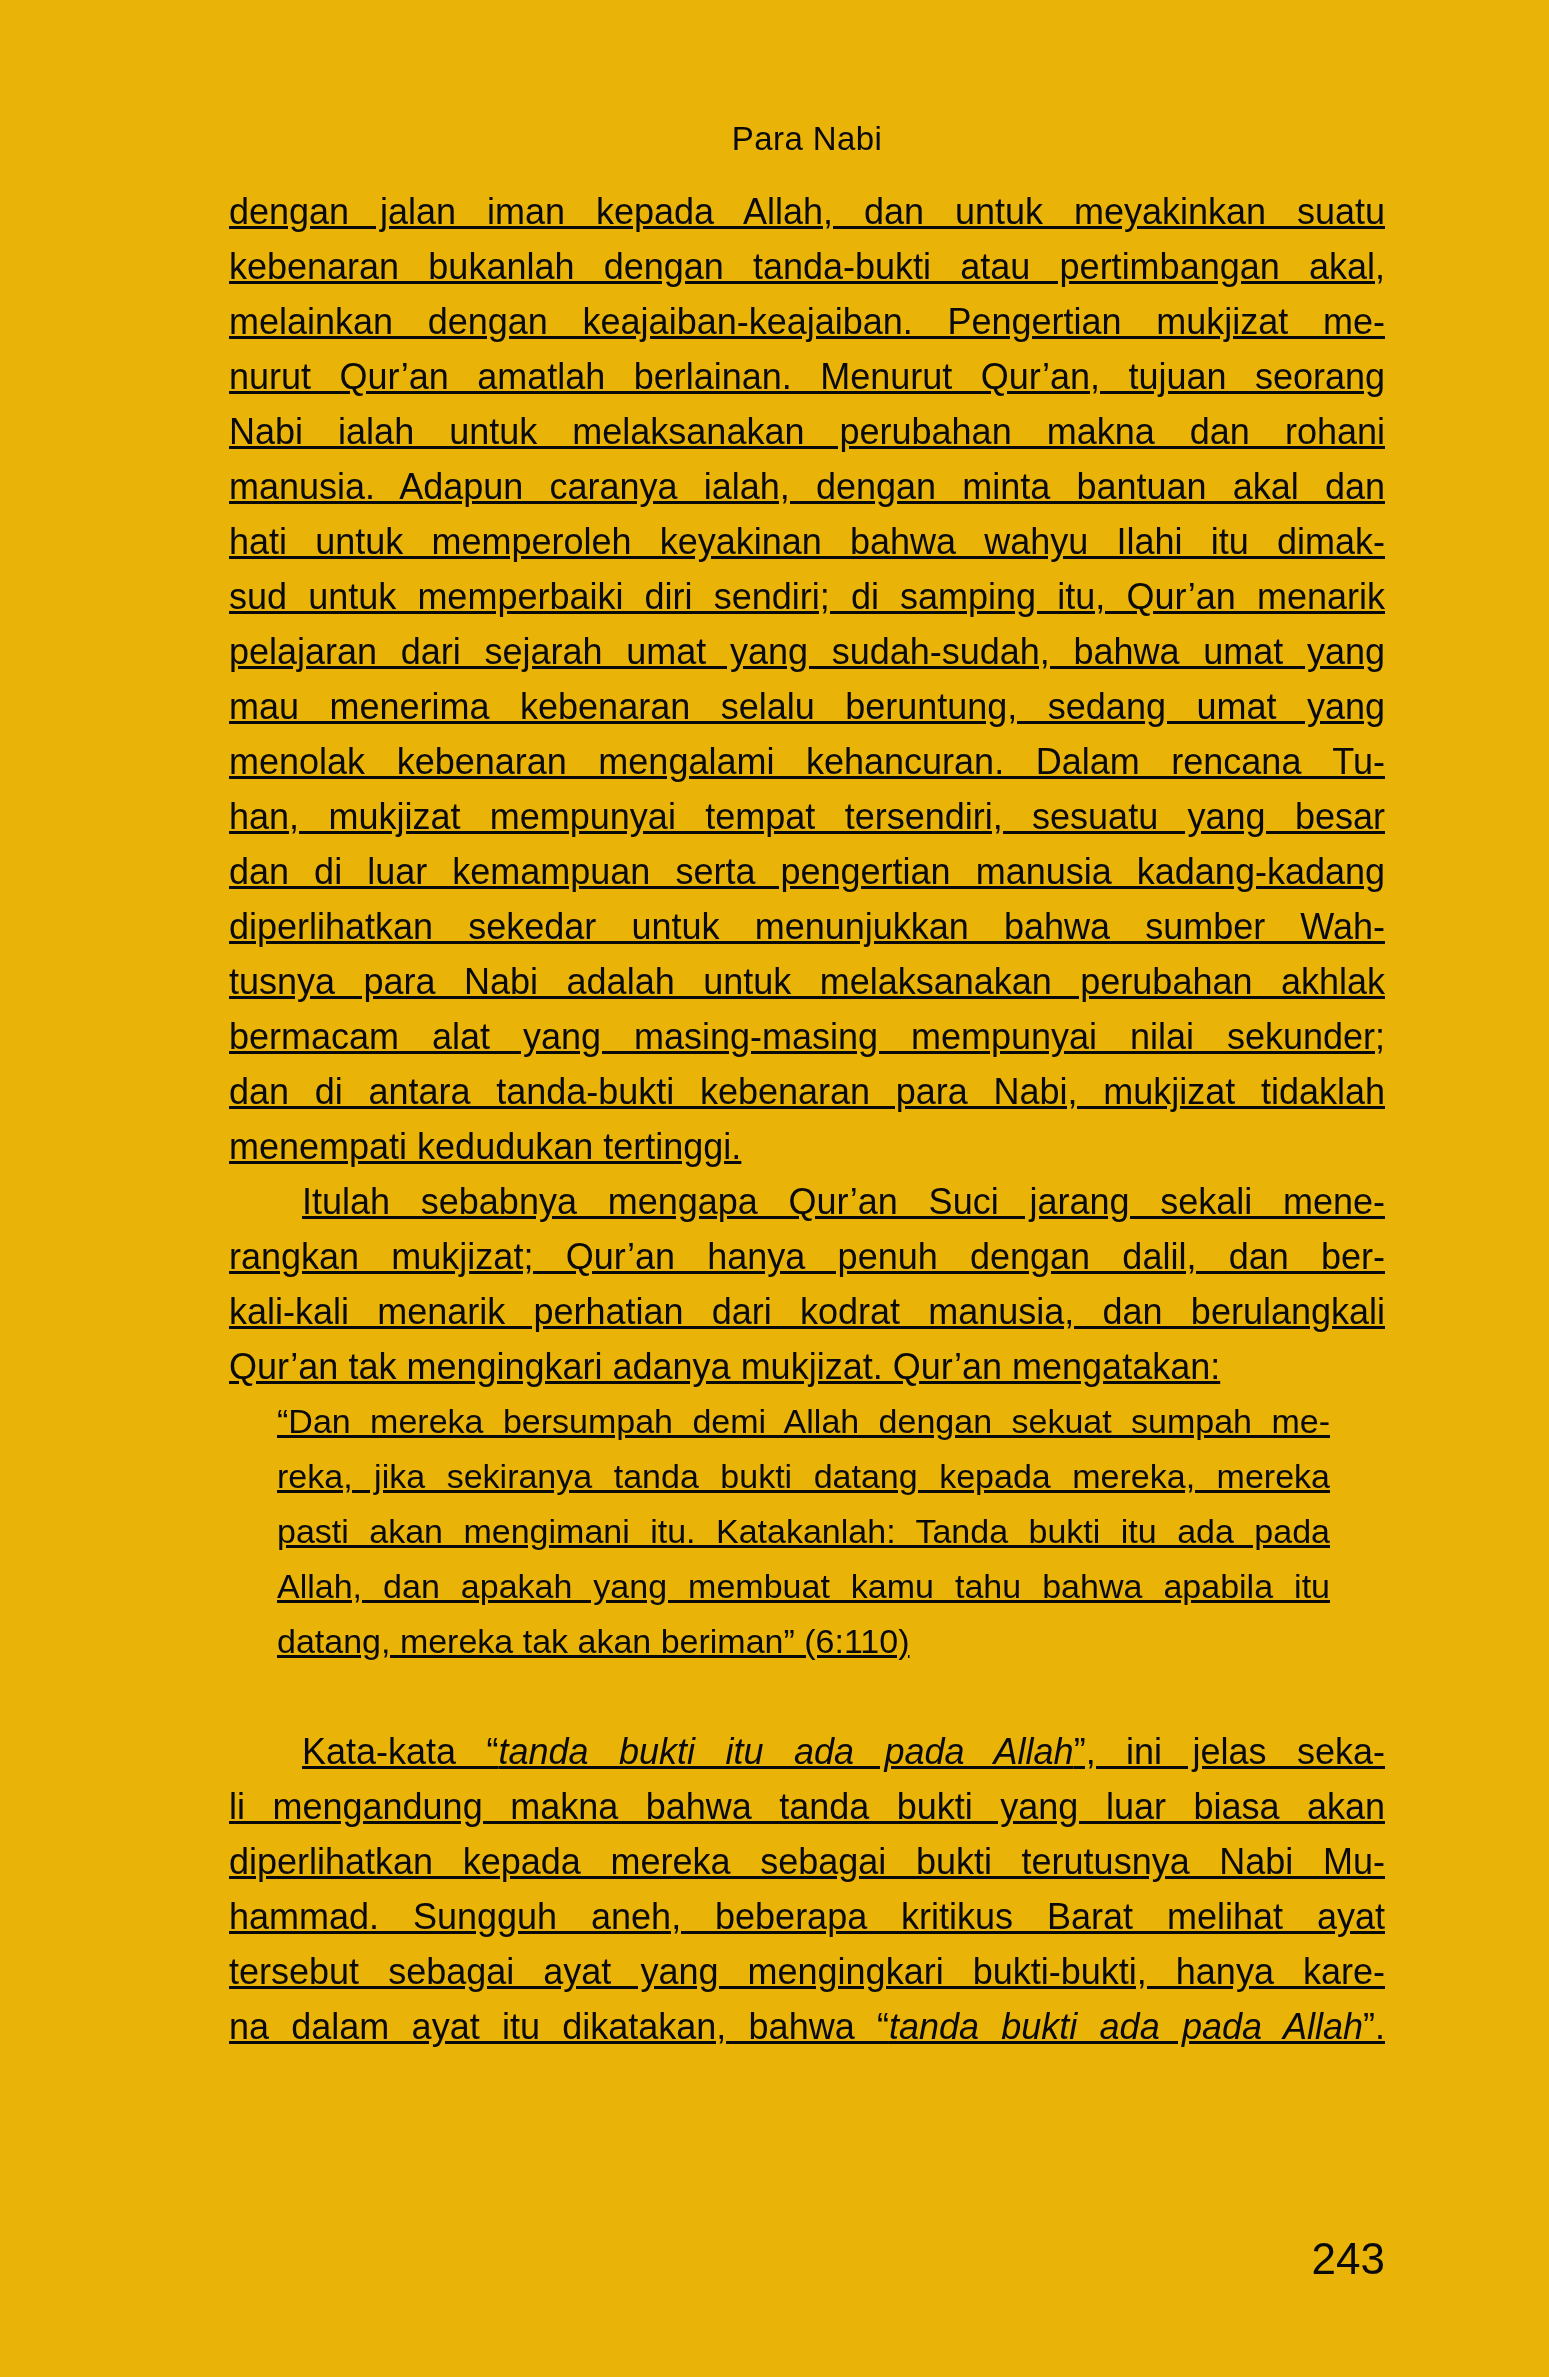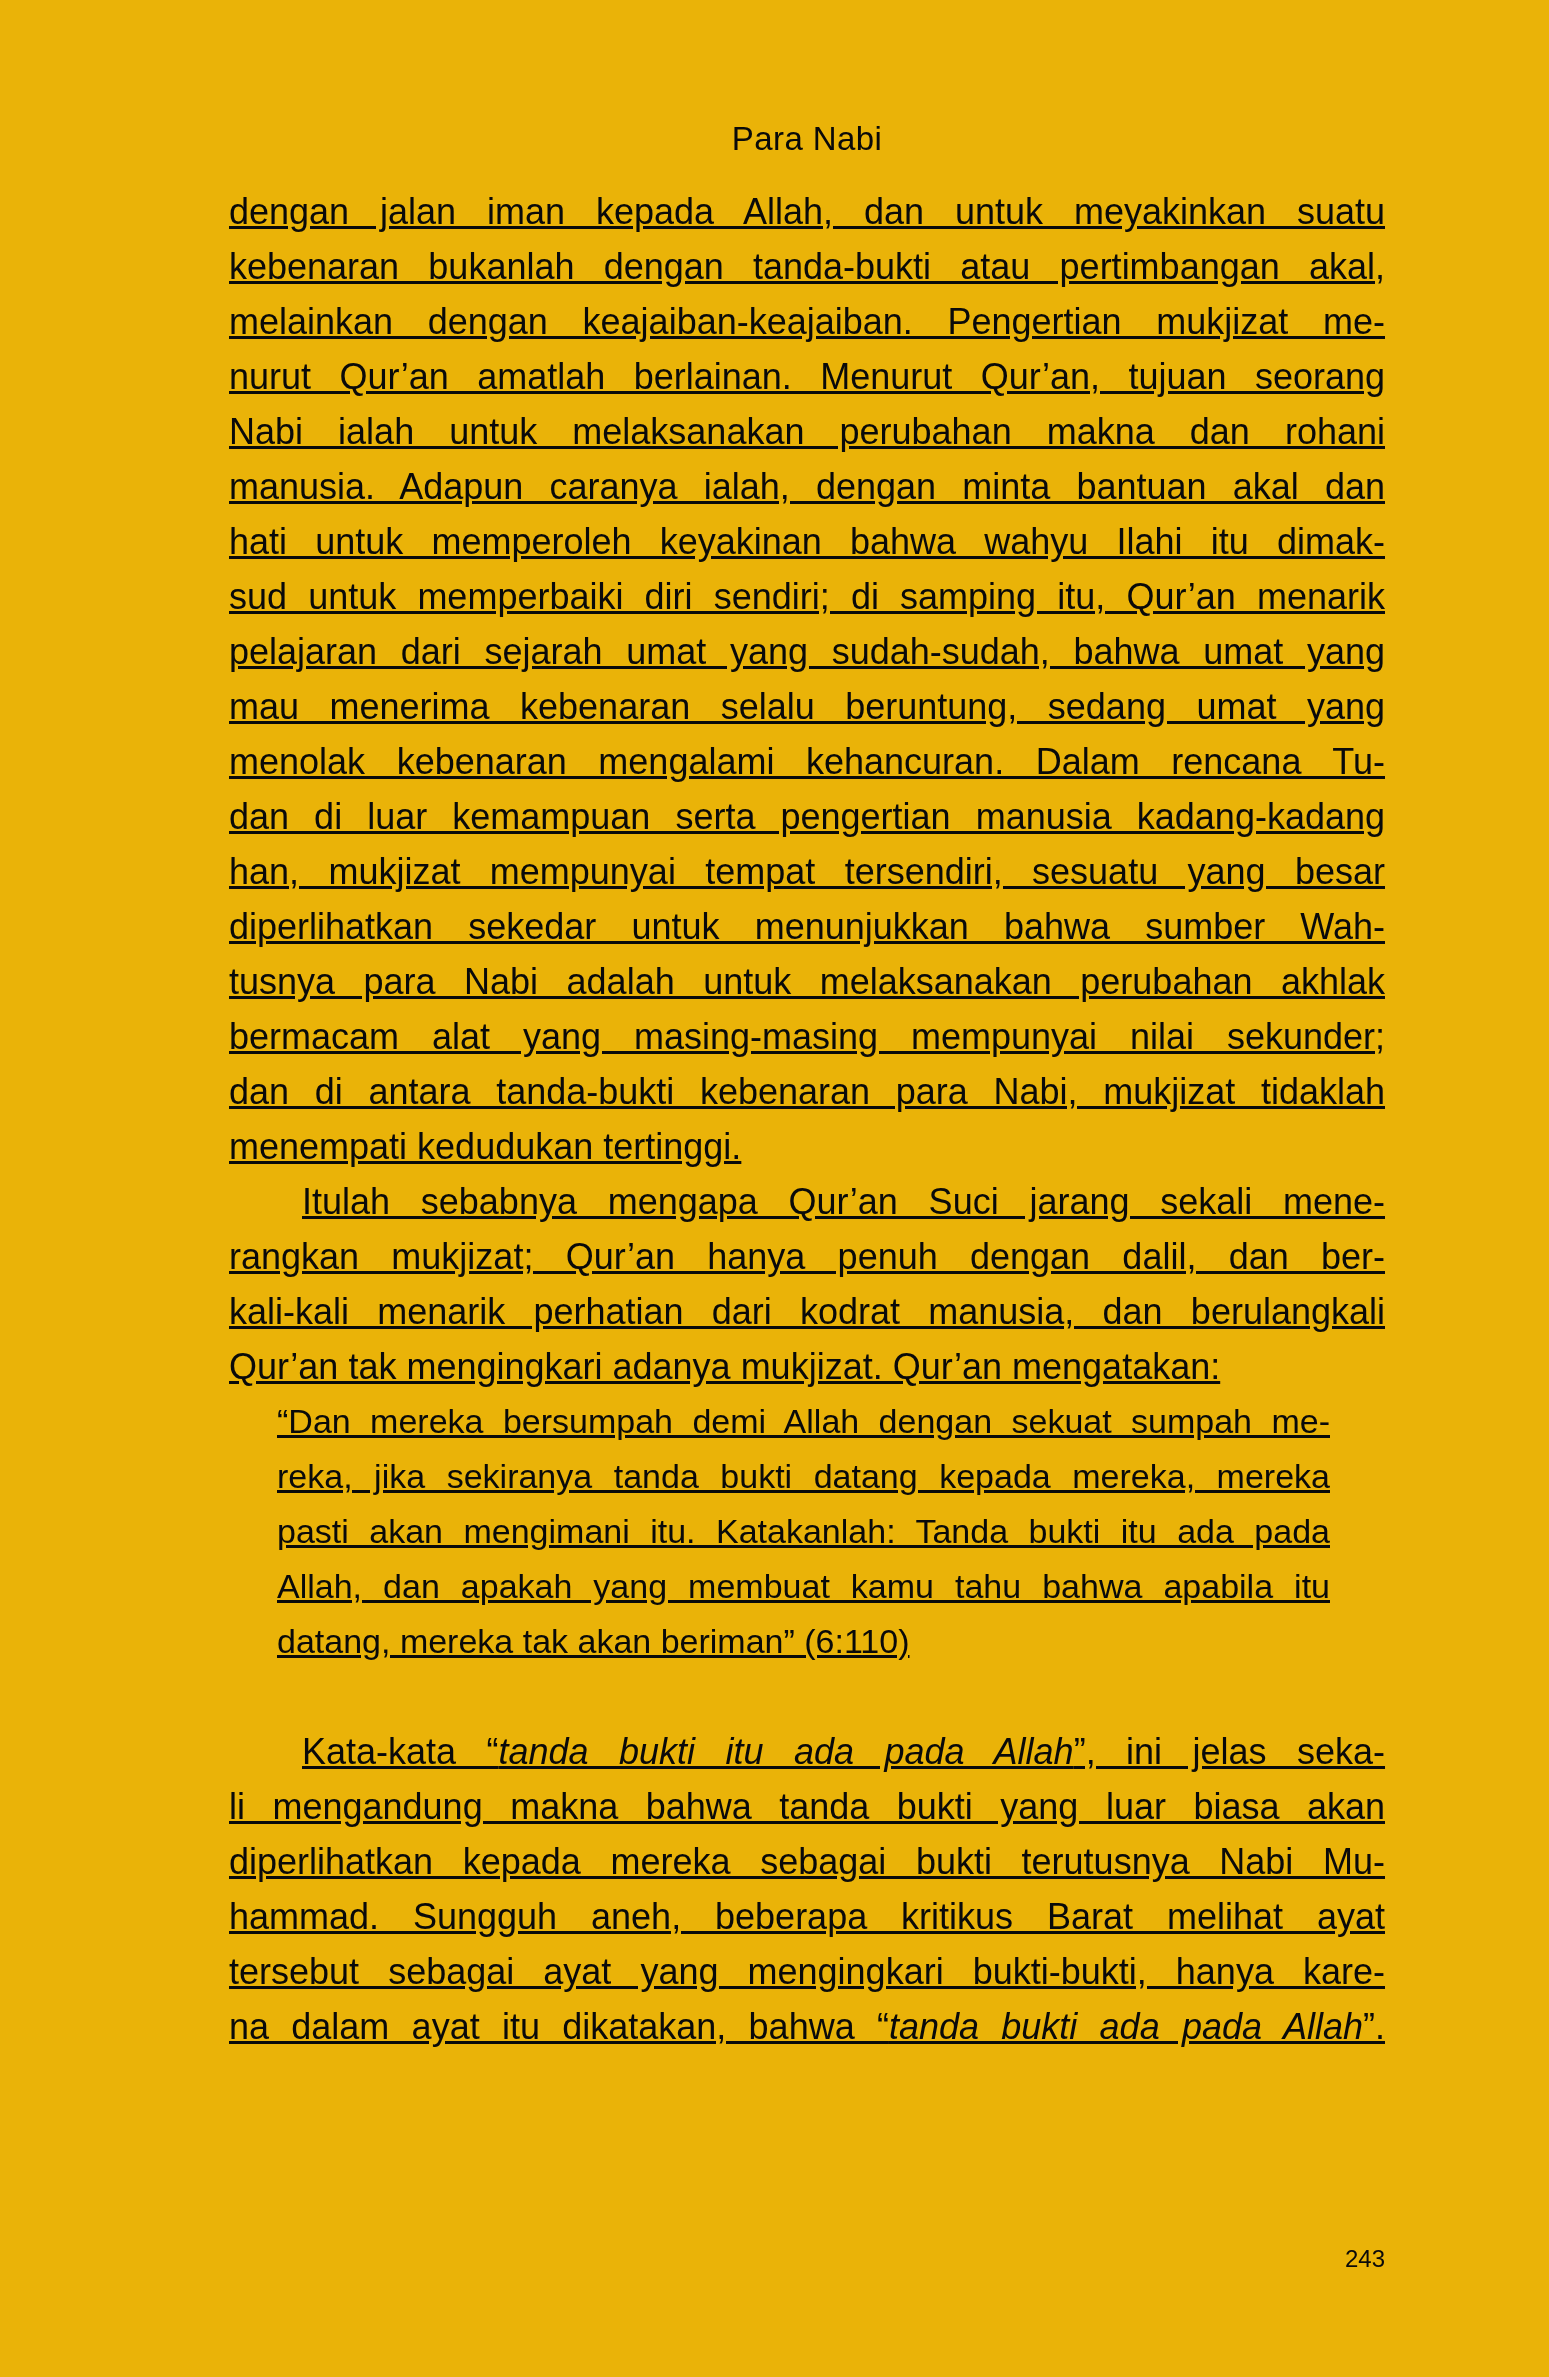--- a/index.html
+++ b/index.html
@@ -49,21 +49,21 @@
   }
   .line.last { text-align-last: left; }
   .line.indent { padding-left: 73px; }
   .em { font-style: italic; }
   .page-number {
     position: absolute;
     top: 2239px;
     left: 229px;
     width: 1156px;
     text-align: right;
-    font-size: 24px;
+    font-size: 44px;
     line-height: 39px;
   }
 </style>
 </head>
 <body>
 
 <div class="page">
   <div class="running-head">Para Nabi</div>
 
   <div class="text-block">
@@ -72,22 +72,22 @@
         <div class="line"><span>kebenaran bukanlah dengan tanda-bukti atau pertimbangan akal,</span></div>
         <div class="line"><span>melainkan dengan keajaiban-keajaiban. Pengertian mukjizat me-</span></div>
         <div class="line"><span>nurut Qur’an amatlah berlainan. Menurut Qur’an, tujuan seorang</span></div>
         <div class="line"><span>Nabi ialah untuk melaksanakan perubahan makna dan rohani</span></div>
         <div class="line"><span>manusia. Adapun caranya ialah, dengan minta bantuan akal dan</span></div>
         <div class="line"><span>hati untuk memperoleh keyakinan bahwa wahyu Ilahi itu dimak-</span></div>
         <div class="line"><span>sud untuk memperbaiki diri sendiri; di samping itu, Qur’an menarik</span></div>
         <div class="line"><span>pelajaran dari sejarah umat yang sudah-sudah, bahwa umat yang</span></div>
         <div class="line"><span>mau menerima kebenaran selalu beruntung, sedang umat yang</span></div>
         <div class="line"><span>menolak kebenaran mengalami kehancuran. Dalam rencana Tu-</span></div>
+        <div class="line"><span>han, mukjizat mempunyai tempat tersendiri, sesuatu yang besar</span></div>
         <div class="line"><span>dan di luar kemampuan serta pengertian manusia kadang-kadang</span></div>
-        <div class="line"><span>han, mukjizat mempunyai tempat tersendiri, sesuatu yang besar</span></div>
         <div class="line"><span>diperlihatkan sekedar untuk menunjukkan bahwa sumber Wah-</span></div>
         <div class="line"><span>tusnya para Nabi adalah untuk melaksanakan perubahan akhlak</span></div>
         <div class="line"><span>bermacam alat yang masing-masing mempunyai nilai sekunder;</span></div>
         <div class="line"><span>dan di antara tanda-bukti kebenaran para Nabi, mukjizat tidaklah</span></div>
         <div class="line last"><span>menempati kedudukan tertinggi.</span></div>
       </div>
       <div class="paragraph body">
         <div class="line indent"><span>Itulah sebabnya mengapa Qur’an Suci jarang sekali mene-</span></div>
         <div class="line"><span>rangkan mukjizat; Qur’an hanya penuh dengan dalil, dan ber-</span></div>
         <div class="line"><span>kali-kali menarik perhatian dari kodrat manusia, dan berulangkali</span></div>

